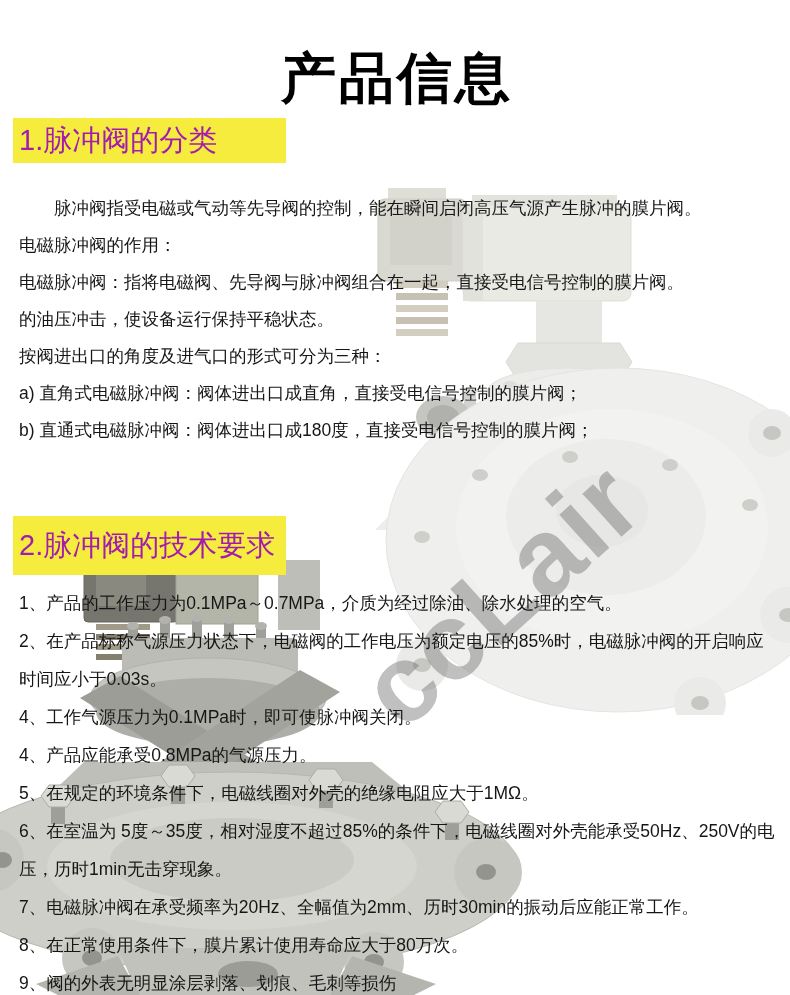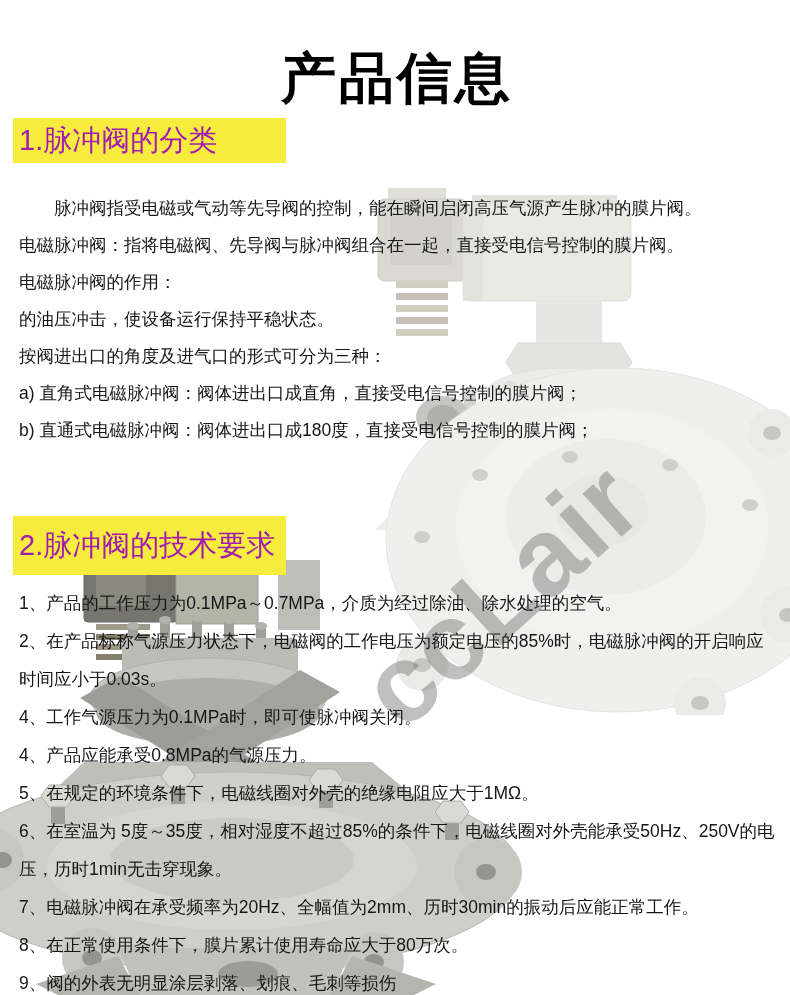--- a/index.html
+++ b/index.html
@@ -156,22 +156,22 @@
 
   <h1 class="title">产品信息</h1>
 
   <div class="band band-1" style="background-color: rgb(246, 236, 62);">
     <span>1.脉冲阀的分类</span>
   </div>
 
   <div class="textblock sec1">
 
   <div class="t-line indent">脉冲阀指受电磁或气动等先导阀的控制，能在瞬间启闭高压气源产生脉冲的膜片阀。</div>
+      <div class="t-line">电磁脉冲阀的作用：</div>
       <div class="t-line">电磁脉冲阀：指将电磁阀、先导阀与脉冲阀组合在一起，直接受电信号控制的膜片阀。</div>
-      <div class="t-line">电磁脉冲阀的作用：</div>
       <div class="t-line">的油压冲击，使设备运行保持平稳状态。</div>
       <div class="t-line">按阀进出口的角度及进气口的形式可分为三种：</div>
       <div class="t-line">a) 直角式电磁脉冲阀：阀体进出口成直角，直接受电信号控制的膜片阀；</div>
       <div class="t-line">b) 直通式电磁脉冲阀：阀体进出口成180度，直接受电信号控制的膜片阀；</div>
     </div>
 
   <div class="band band-2" style="background-color: rgb(246, 236, 62);">
     <span>2.脉冲阀的技术要求</span>
   </div>
 

